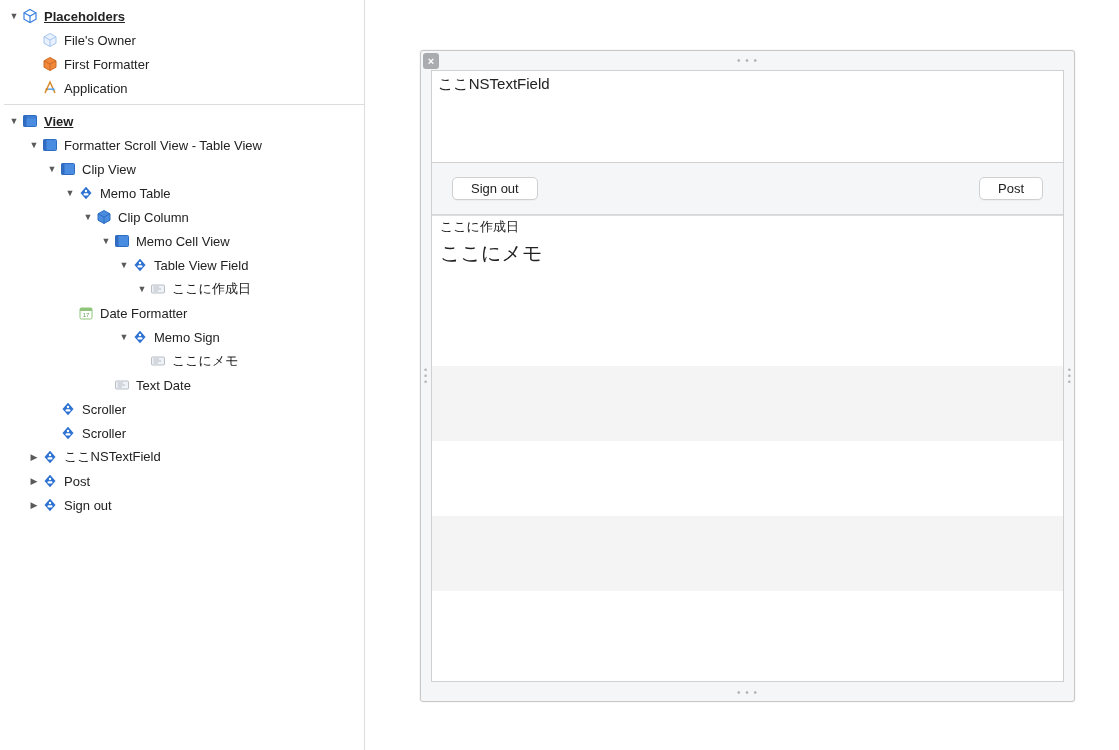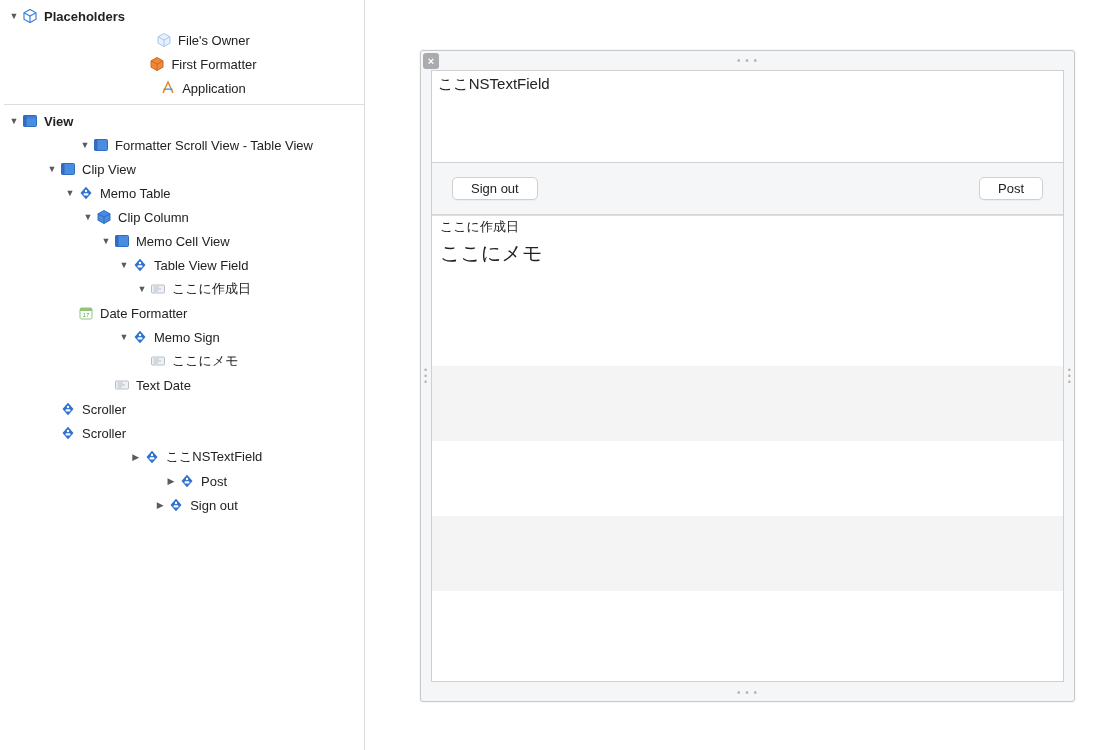--- a/index.html
+++ b/index.html
@@ -6,23 +6,23 @@
   *{box-sizing:border-box;}
   .app{display:flex;width:1119px;height:750px;}
   
   .outline{width:365px;height:100%;border-right:1px solid #ddd;padding:4px 0 0 0;user-select:none;}
   .hr{height:1px;background:#ddd;margin:4px 0;width:360px;margin-left:4px;}
   .row{display:flex;align-items:center;height:24px;padding-left:8px;}
   .disclosure{width:12px;height:12px;margin-right:2px;display:inline-flex;align-items:center;justify-content:center;font-size:9px;color:#5a5a5a;flex-shrink:0;}
   .disclosure.hidden{visibility:hidden;}
   .ic{width:16px;height:16px;margin-right:6px;flex-shrink:0;display:inline-flex;align-items:center;justify-content:center;}
   .label{white-space:nowrap;font-size:13px;}
-  .bold{font-weight:600;}
+  .bold{font-weight:600;text-decoration:underline;}
   .depth0{padding-left:8px;}
-  .depth1{padding-left:28px;justify-content:center;}
+  .depth1{padding-left:28px;}
   .depth2{padding-left:46px;}
   .depth3{padding-left:64px;}
   .depth4{padding-left:82px;}
   .depth5{padding-left:100px;}
   .depth6{padding-left:118px;}
   .depth7{padding-left:136px;}
   .depth8{padding-left:64px;}
   
   svg{display:block;}
   

